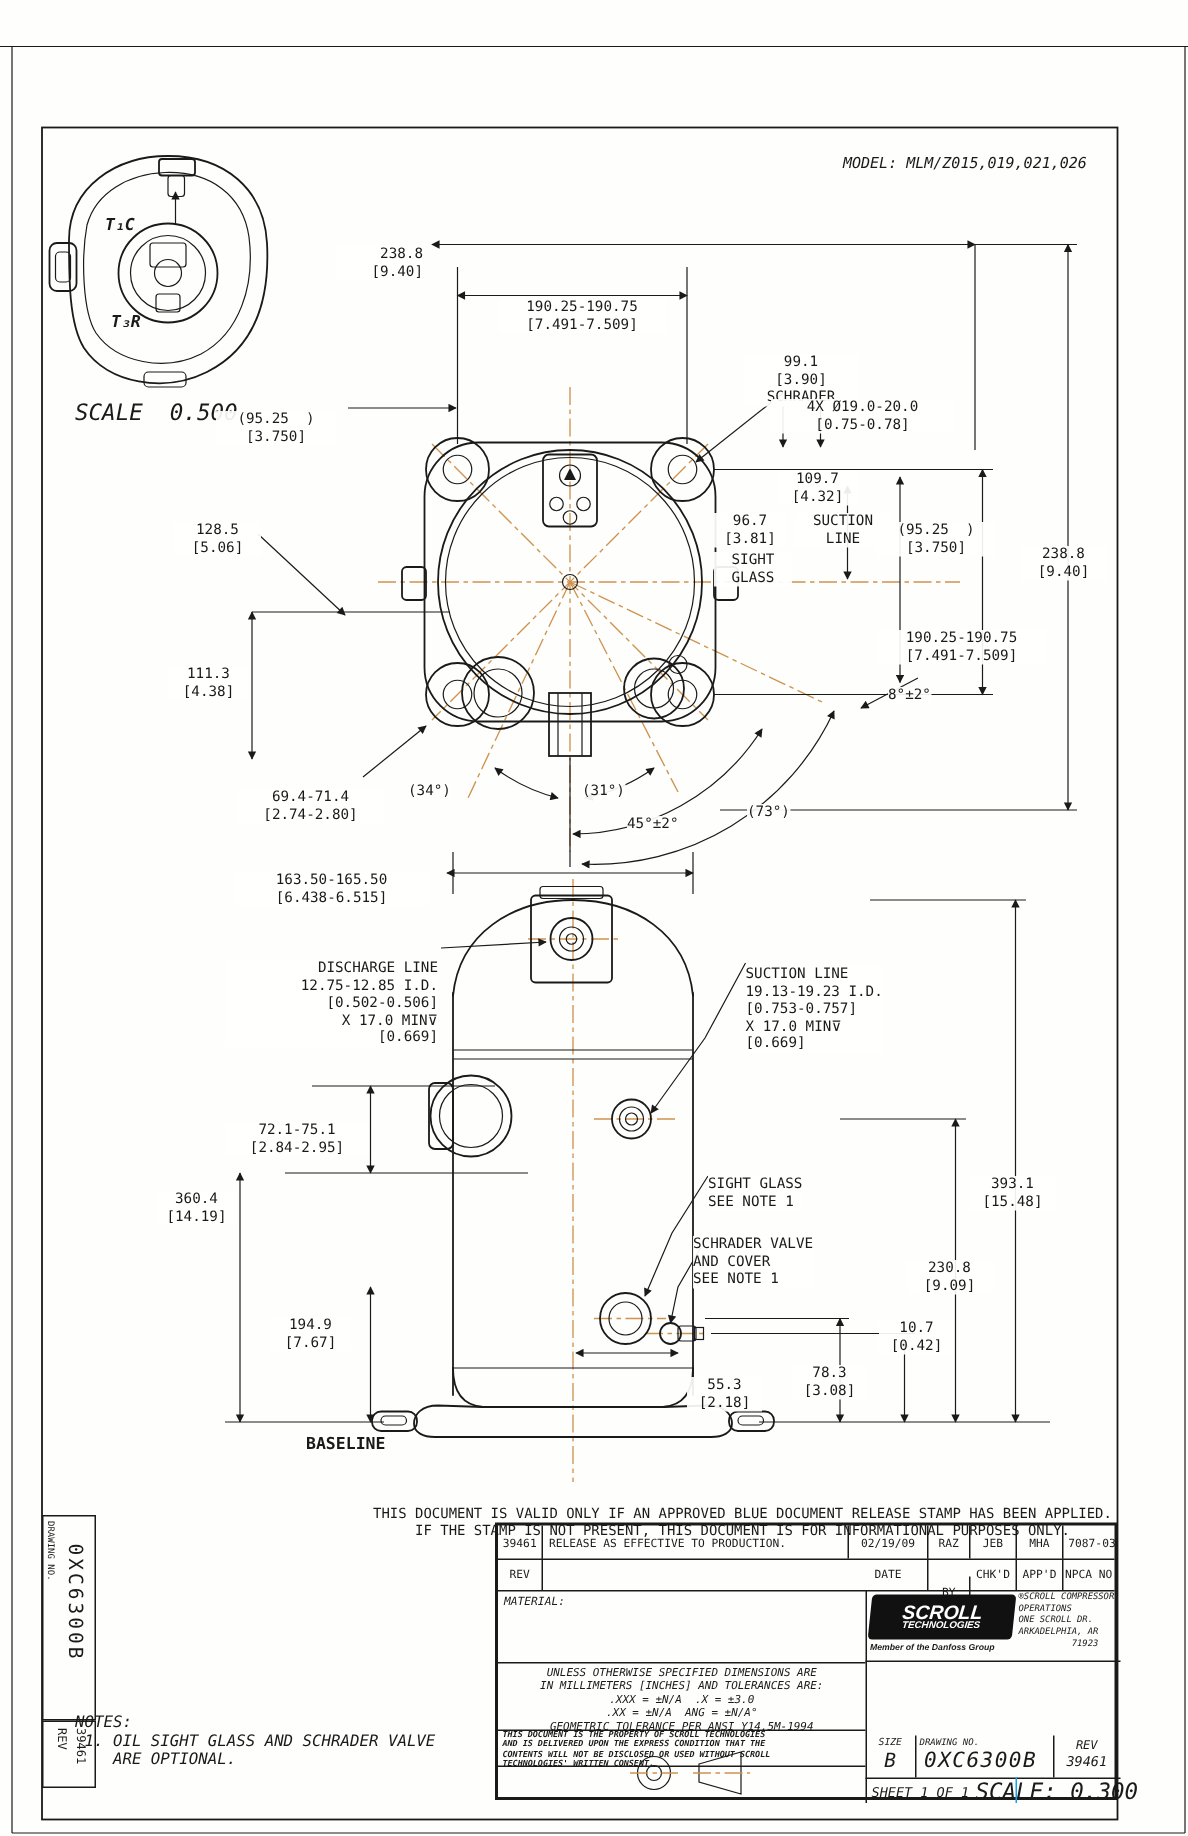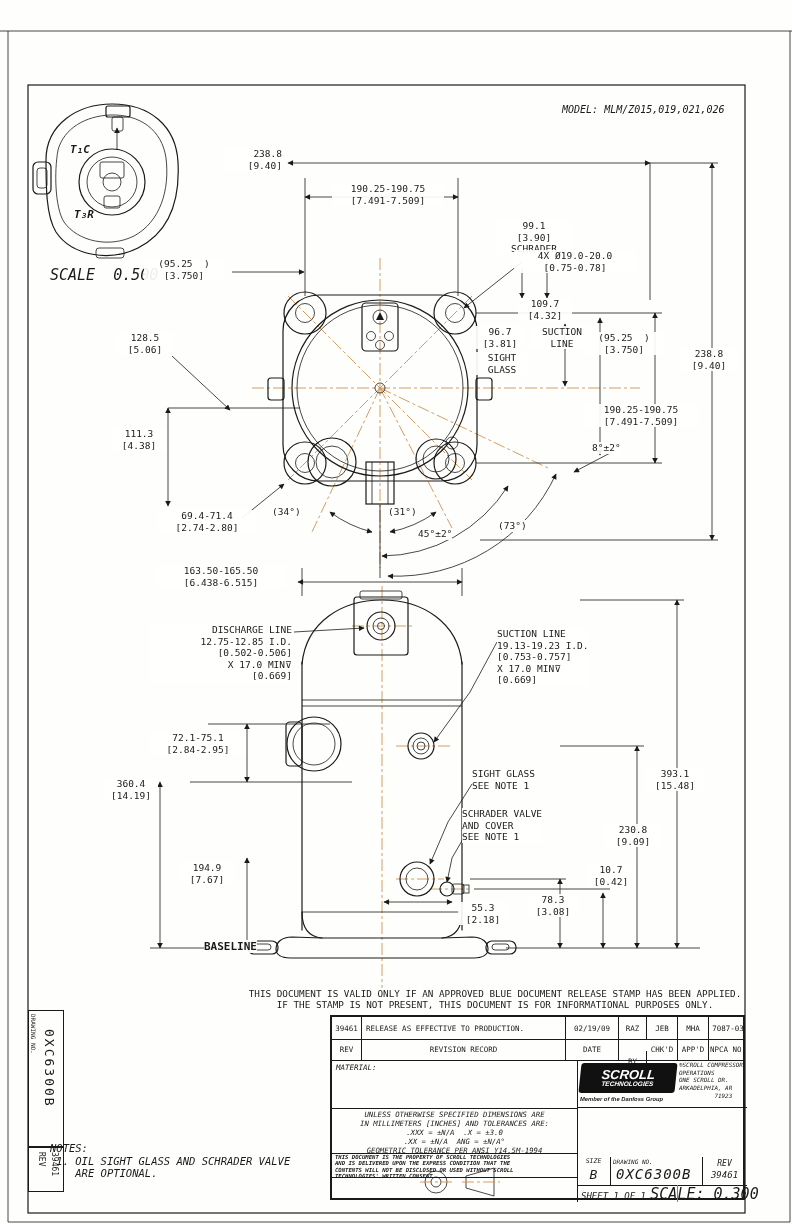--- a/index.html
+++ b/index.html
@@ -4,21 +4,21 @@
 <style>
   html,body{margin:0;padding:0;background:#ffffff;}
   #page{position:relative;width:792px;height:1224px;background:#fefefc;overflow:hidden;
         font-family:"DejaVu Sans Mono","DejaVu Sans",monospace;color:#1a1a1a;}
   svg{position:absolute;left:0;top:0;}
   .ol{stroke:#1a1a1a;fill:none;stroke-width:1.2;stroke-linecap:round;}
   .th{stroke:#1a1a1a;fill:none;stroke-width:.8;}
   .cl{stroke:#cf9350;fill:none;stroke-width:.9;stroke-dasharray:12 3 3 3;}
   .dm{stroke:#1a1a1a;fill:none;stroke-width:.8;}
   .lbl{position:absolute;white-space:pre;line-height:1.2;font-size:9.5px;font-style:italic;}
-  .dim{position:absolute;white-space:pre;line-height:1.22;font-size:9.5px;background:rgba(255,255,254,.92);}
+  .dim{position:absolute;white-space:pre;line-height:1.22;font-size:9.5px;background:rgba(255,255,254,.92);margin-top:16px;}
   .ctr{text-align:center;} .rgt{text-align:right;}
   .tb{position:absolute;box-sizing:border-box;border:1px solid #1a1a1a;}
   .tb2{position:absolute;box-sizing:border-box;border:2px solid #1a1a1a;}
   .cell{position:absolute;box-sizing:border-box;border-right:1px solid #1a1a1a;
         display:flex;align-items:center;justify-content:center;font-size:7.5px;white-space:pre;}
   .vert{writing-mode:vertical-lr;white-space:pre-line;}
   .logoBox{position:absolute;background:#111;color:#fff;transform:skewX(-6deg);
            display:flex;flex-direction:column;align-items:center;justify-content:center;border-radius:3px;}
 </style>
 </head>
@@ -296,21 +296,20 @@
     <div class="cell" style="left:0;top:0;width:30px;height:22px;">39461</div>
     <div class="cell" style="left:30px;top:0;width:204px;height:22px;justify-content:flex-start;padding-left:4px;">RELEASE AS EFFECTIVE TO PRODUCTION.</div>
     <div class="cell" style="left:234px;top:0;width:53px;height:22px;">02/19/09</div>
     <div class="cell" style="left:287px;top:0;width:28px;height:22px;">RAZ</div>
     <div class="cell" style="left:315px;top:0;width:31px;height:22px;">JEB</div>
     <div class="cell" style="left:346px;top:0;width:31px;height:22px;">MHA</div>
     <div class="cell" style="left:377px;top:0;width:38px;height:22px;border-right:none;">7087-03</div>
   </div>
   <div style="position:absolute;left:0;top:22px;width:100%;height:21px;border-bottom:1px solid #1a1a1a;">
     <div class="cell" style="left:0;top:0;width:30px;height:21px;">REV</div>
-    <div class="cell" style="left:30px;top:0;width:204px;height:21px;">REVISION RECORD</div>
     <div class="cell" style="left:234px;top:0;width:53px;height:21px;">DATE</div>
     <div class="cell" style="left:287px;top:0;width:28px;height:21px;margin-top:12px;">BY</div>
     <div class="cell" style="left:315px;top:0;width:31px;height:21px;">CHK'D</div>
     <div class="cell" style="left:346px;top:0;width:31px;height:21px;">APP'D</div>
     <div class="cell" style="left:377px;top:0;width:38px;height:21px;border-right:none;">NPCA NO.</div>
   </div>
 
   <div style="position:absolute;left:0;top:43px;width:245px;height:142px;border-right:1px solid #1a1a1a;">
     <div style="position:absolute;left:0;top:0;width:100%;height:48px;border-bottom:1px solid #1a1a1a;">
       <div class="lbl" style="left:4px;top:3px;font-size:7.5px;">MATERIAL:</div>

